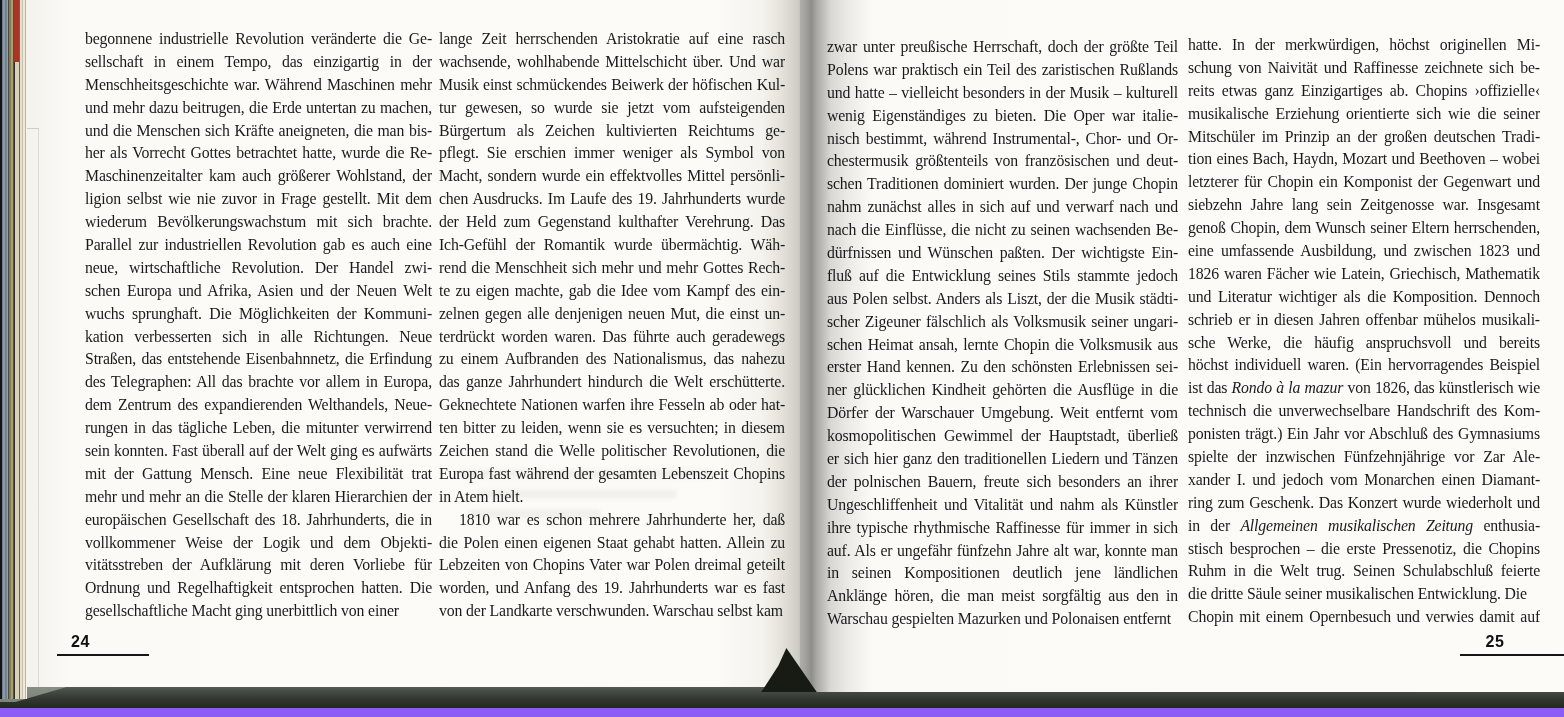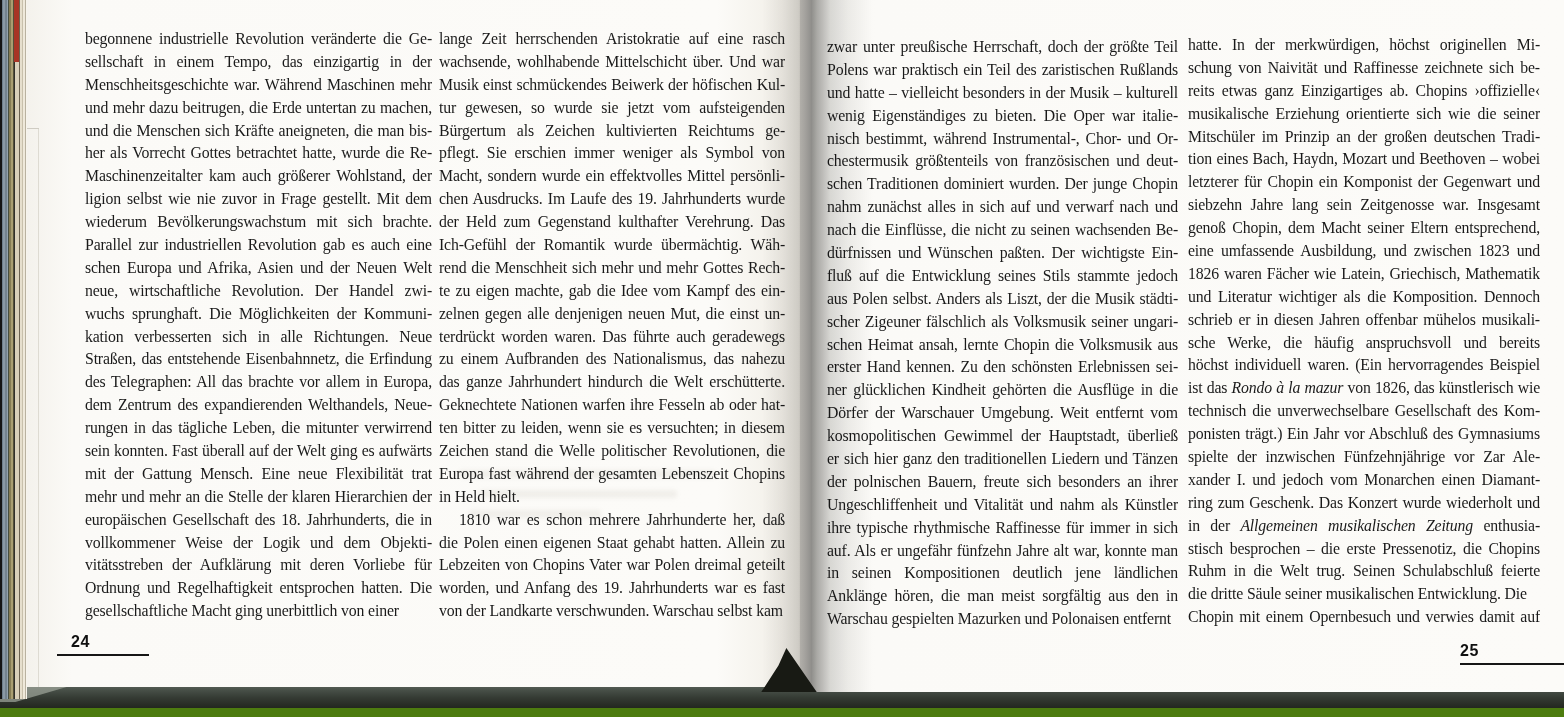--- a/index.html
+++ b/index.html
@@ -1,16 +1,16 @@
 <!DOCTYPE html>
 <html lang="de"><head>
 <meta charset="utf-8">
 <style>
   html,body{margin:0;padding:0;background:#060606;}
-  .scene{position:relative;width:1564px;height:717px;overflow:hidden;background:#4d7c0f;
+  .scene{position:relative;width:1564px;height:717px;overflow:hidden;background:#8b5cf6;
          font-family:"Liberation Serif", serif;}
 
   
   .table-surface{position:absolute;left:0;top:682px;width:1564px;height:26px;
     background:linear-gradient(to bottom,#aab0a6 0px,#5a6259 3px,#454d45 9px,#343a33 16px,#23271f 26px);}
   .bottom-wedge{position:absolute;left:0;top:686px;width:70px;height:16px;background:#9aa096;
     clip-path:polygon(0 0,100% 0,22% 100%,0 100%);opacity:.75;}
 
   
   .edge-stack{position:absolute;left:0;top:0;width:27px;height:699px;
@@ -50,21 +50,21 @@
   .line.last{text-align-last:left;}
   .line.indent{text-indent:20px;}
   .line i{font-style:italic;margin-top:24px;}
 
   
   .pagenum{position:absolute;top:633px;color:#101010;}
   .pn-left{left:30px;width:92px;}
   .pn-right{left:660px;width:104px;}
   .pagenum .num{display:block;font:bold 16px/18px "Liberation Sans", sans-serif;letter-spacing:.5px;}
   .pn-left .num{padding-left:14px;text-align:left;}
-  .pn-right .num{padding-right:34px;text-align:left;margin-top:9px;}
+  .pn-right .num{padding-right:34px;text-align:center;}
   .pagenum .rule{height:2px;background:#161616;margin-top:3px;}
 
   
   .gutter-shadow{position:absolute;left:762px;top:0;width:110px;height:692px;pointer-events:none;
     background:linear-gradient(to right,
       rgba(0,0,0,0) 0%,rgba(0,0,0,.07) 22%,rgba(0,0,0,.11) 33%,
       rgba(0,0,0,.38) 45%,rgba(0,0,0,.28) 50%,rgba(0,0,0,.12) 62%,
       rgba(0,0,0,.05) 78%,rgba(0,0,0,0) 100%);}
   
   .bottom-notch{position:absolute;left:756px;top:648px;width:66px;height:44px;background:#181a14;
@@ -94,22 +94,22 @@
         <div class="line"><span>begonnene industrielle Revolution veränderte die Ge-</span></div>
         <div class="line"><span>sellschaft in einem Tempo, das einzigartig in der</span></div>
         <div class="line"><span>Menschheitsgeschichte war. Während Maschinen mehr</span></div>
         <div class="line"><span>und mehr dazu beitrugen, die Erde untertan zu machen,</span></div>
         <div class="line"><span>und die Menschen sich Kräfte aneigneten, die man bis-</span></div>
         <div class="line"><span>her als Vorrecht Gottes betrachtet hatte, wurde die Re-</span></div>
         <div class="line"><span>Maschinenzeitalter kam auch größerer Wohlstand, der</span></div>
         <div class="line"><span>ligion selbst wie nie zuvor in Frage gestellt. Mit dem</span></div>
         <div class="line"><span>wiederum Bevölkerungswachstum mit sich brachte.</span></div>
         <div class="line"><span>Parallel zur industriellen Revolution gab es auch eine</span></div>
+        <div class="line"><span>neue, wirtschaftliche Revolution. Der Handel zwi-</span></div>
         <div class="line"><span>schen Europa und Afrika, Asien und der Neuen Welt</span></div>
-        <div class="line"><span>neue, wirtschaftliche Revolution. Der Handel zwi-</span></div>
         <div class="line"><span>wuchs sprunghaft. Die Möglichkeiten der Kommuni-</span></div>
         <div class="line"><span>kation verbesserten sich in alle Richtungen. Neue</span></div>
         <div class="line"><span>Straßen, das entstehende Eisenbahnnetz, die Erfindung</span></div>
         <div class="line"><span>des Telegraphen: All das brachte vor allem in Europa,</span></div>
         <div class="line"><span>dem Zentrum des expandierenden Welthandels, Neue-</span></div>
         <div class="line"><span>rungen in das tägliche Leben, die mitunter verwirrend</span></div>
         <div class="line"><span>sein konnten. Fast überall auf der Welt ging es aufwärts</span></div>
         <div class="line"><span>mit der Gattung Mensch. Eine neue Flexibilität trat</span></div>
         <div class="line"><span>mehr und mehr an die Stelle der klaren Hierarchien der</span></div>
         <div class="line"><span>europäischen Gesellschaft des 18. Jahrhunderts, die in</span></div>
@@ -132,21 +132,21 @@
         <div class="line"><span>rend die Menschheit sich mehr und mehr Gottes Rech-</span></div>
         <div class="line"><span>te zu eigen machte, gab die Idee vom Kampf des ein-</span></div>
         <div class="line"><span>zelnen gegen alle denjenigen neuen Mut, die einst un-</span></div>
         <div class="line"><span>terdrückt worden waren. Das führte auch geradewegs</span></div>
         <div class="line"><span>zu einem Aufbranden des Nationalismus, das nahezu</span></div>
         <div class="line"><span>das ganze Jahrhundert hindurch die Welt erschütterte.</span></div>
         <div class="line"><span>Geknechtete Nationen warfen ihre Fesseln ab oder hat-</span></div>
         <div class="line"><span>ten bitter zu leiden, wenn sie es versuchten; in diesem</span></div>
         <div class="line"><span>Zeichen stand die Welle politischer Revolutionen, die</span></div>
         <div class="line"><span>Europa fast während der gesamten Lebenszeit Chopins</span></div>
-        <div class="line last"><span>in Held hielt.</span></div>
+        <div class="line last"><span>in Atem hielt.</span></div>
         <div class="line indent"><span>1810 war es schon mehrere Jahrhunderte her, daß</span></div>
         <div class="line"><span>die Polen einen eigenen Staat gehabt hatten. Allein zu</span></div>
         <div class="line"><span>Lebzeiten von Chopins Vater war Polen dreimal geteilt</span></div>
         <div class="line"><span>worden, und Anfang des 19. Jahrhunderts war es fast</span></div>
         <div class="line last"><span>von der Landkarte verschwunden. Warschau selbst kam</span></div>
       </div>
     <div class="pagenum pn-left">
       <span class="num">24</span>
       <div class="rule"></div>
     </div>
@@ -183,29 +183,29 @@
       </div>
     <div class="col col-r2">
         <div class="line"><span>hatte. In der merkwürdigen, höchst originellen Mi-</span></div>
         <div class="line"><span>schung von Naivität und Raffinesse zeichnete sich be-</span></div>
         <div class="line"><span>reits etwas ganz Einzigartiges ab. Chopins ›offizielle‹</span></div>
         <div class="line"><span>musikalische Erziehung orientierte sich wie die seiner</span></div>
         <div class="line"><span>Mitschüler im Prinzip an der großen deutschen Tradi-</span></div>
         <div class="line"><span>tion eines Bach, Haydn, Mozart und Beethoven – wobei</span></div>
         <div class="line"><span>letzterer für Chopin ein Komponist der Gegenwart und</span></div>
         <div class="line"><span>siebzehn Jahre lang sein Zeitgenosse war. Insgesamt</span></div>
-        <div class="line"><span>genoß Chopin, dem Macht seiner Eltern entsprechend,</span></div>
+        <div class="line"><span>genoß Chopin, dem Wunsch seiner Eltern herrschenden,</span></div>
         <div class="line"><span>eine umfassende Ausbildung, und zwischen 1823 und</span></div>
         <div class="line"><span>1826 waren Fächer wie Latein, Griechisch, Mathematik</span></div>
         <div class="line"><span>und Literatur wichtiger als die Komposition. Dennoch</span></div>
         <div class="line"><span>schrieb er in diesen Jahren offenbar mühelos musikali-</span></div>
         <div class="line"><span>sche Werke, die häufig anspruchsvoll und bereits</span></div>
         <div class="line"><span>höchst individuell waren. (Ein hervorragendes Beispiel</span></div>
         <div class="line"><span>ist das </span><i>Rondo à la mazur</i><span> von 1826, das künstlerisch wie</span></div>
-        <div class="line"><span>technisch die unverwechselbare Gesellschaft des Kom-</span></div>
+        <div class="line"><span>technisch die unverwechselbare Handschrift des Kom-</span></div>
         <div class="line"><span>ponisten trägt.) Ein Jahr vor Abschluß des Gymnasiums</span></div>
         <div class="line"><span>spielte der inzwischen Fünfzehnjährige vor Zar Ale-</span></div>
         <div class="line"><span>xander I. und jedoch vom Monarchen einen Diamant-</span></div>
         <div class="line"><span>ring zum Geschenk. Das Konzert wurde wiederholt und</span></div>
         <div class="line"><span>in der </span><i>Allgemeinen musikalischen Zeitung</i><span> enthusia-</span></div>
         <div class="line"><span>stisch besprochen – die erste Pressenotiz, die Chopins</span></div>
         <div class="line"><span>Ruhm in die Welt trug. Seinen Schulabschluß feierte</span></div>
         <div class="line last"><span>die dritte Säule seiner musikalischen Entwicklung. Die</span></div>
         <div class="line"><span>Chopin mit einem Opernbesuch und verwies damit auf</span></div>
       </div>

